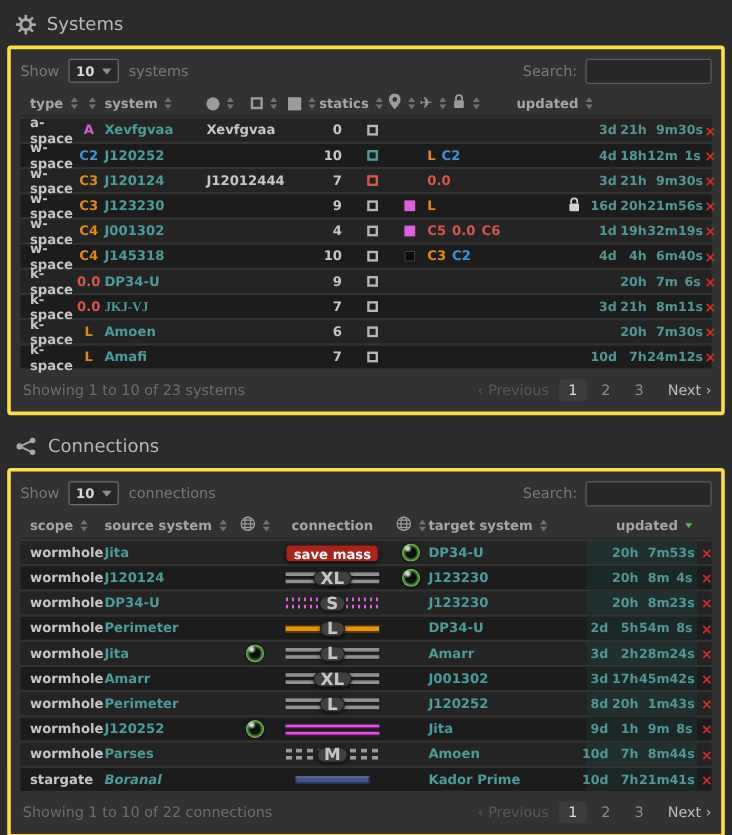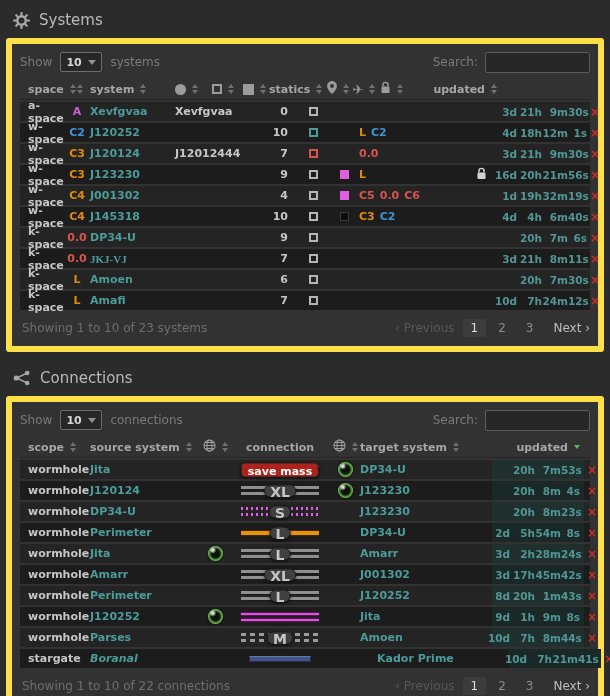--- a/index.html
+++ b/index.html
@@ -5,21 +5,21 @@
   * { box-sizing: border-box; }
   html,body { margin:0; padding:0; }
   body {
     width:610px; height:696px; overflow:hidden;
     background:#2b2b2b;
     font-family:"DejaVu Sans","Liberation Sans",sans-serif;
     padding:6px 6px 0 6px;
   }
   .section-title{display:flex;align-items:center;gap:9px;color:#b9b9b9;font-size:15px;margin:3px 0 7px 7px;height:22px;}
   .ticon svg{display:block;}
-  .panel{background:#323232;border:6px solid #fde047;border-radius:3px;padding:7px 8px;margin-bottom:15px;}
+  .panel{background:#323232;border:3px solid #fde047;border-radius:3px;padding:7px 8px;margin-bottom:15px;}
   .controls{display:flex;align-items:center;height:22px;margin-bottom:6px;color:#7a7a7a;font-size:12px;}
   .select{display:inline-flex;align-items:center;justify-content:space-between;width:42px;height:20px;background:#272727;border:1px solid #6d6d6d;border-radius:2px;padding:0 5px;margin:0 8px;color:#d6d6d6;font-weight:bold;font-size:11px;cursor:pointer;}
   .tri{width:0;height:0;border-left:4px solid transparent;border-right:4px solid transparent;border-top:5px solid #909090;}
   .searchwrap{margin-left:auto;display:flex;align-items:center;gap:7px;}
   .searchwrap input{width:105px;height:21px;background:#272727;border:1px solid #5c5c5c;border-radius:2px;color:#ccc;padding:0 5px;font-size:12px;outline:none;}
   .thead{display:flex;align-items:center;height:21px;font-size:11px;font-weight:bold;color:#a6a6a6;border-bottom:1px solid #262626;margin-bottom:2px;}
   .cell{display:flex;align-items:center;flex:0 0 auto;height:100%;}
   .row{display:flex;align-items:center;height:19px;margin-bottom:2px;font-size:11px;font-weight:bold;color:#c6c6c6;}
   .row.odd{background:#242424;}
   .row.even{background:#1c1c1c;}
@@ -107,21 +107,21 @@
       <span class="tri"></span>
     </span>
     <span>systems</span>
     <span class="searchwrap">
       <span>Search:</span>
       <input value="" style="">
     </span>
   </div>
   <div class="thead" id="sys-head">
       <div class="cell c0">
-        <span class="hl">space</span>
+        <span class="hl">type</span>
         <span class="sort">
           <span class="tu"></span>
           <span class="td"></span>
         </span>
       </div>
       <div class="cell c1">
         <span class="sort">
           <span class="tu"></span>
           <span class="td"></span>
         </span>
@@ -839,21 +839,21 @@
       <div class="row even">
         <div class="cell k0">stargate</div>
         <div class="cell k1" style="color: rgb(75, 155, 155); cursor: pointer; font-style: italic;">Boranal</div>
         <div class="cell k2"></div>
         <div class="cell k3">
           <span class="conn solid-navy">
             <span class="bar"></span>
           </span>
         </div>
         <div class="cell k4"></div>
-        <div class="cell k5" style="color: rgb(75, 155, 155); cursor: pointer; margin-left: 17px;">Kador Prime</div>
+        <div class="cell k5" style="color: rgb(75, 155, 155); cursor: pointer;">Kador Prime</div>
         <div class="cell k6 upd-bg-even">
           <span class="tm">
             <span class="seg sd">10d</span>
             <span class="seg sh">7h</span>
             <span class="seg sm">21m</span>
             <span class="seg ss">41s</span>
           </span>
         </div>
         <div class="cell k7">
           <span class="del">×</span>

